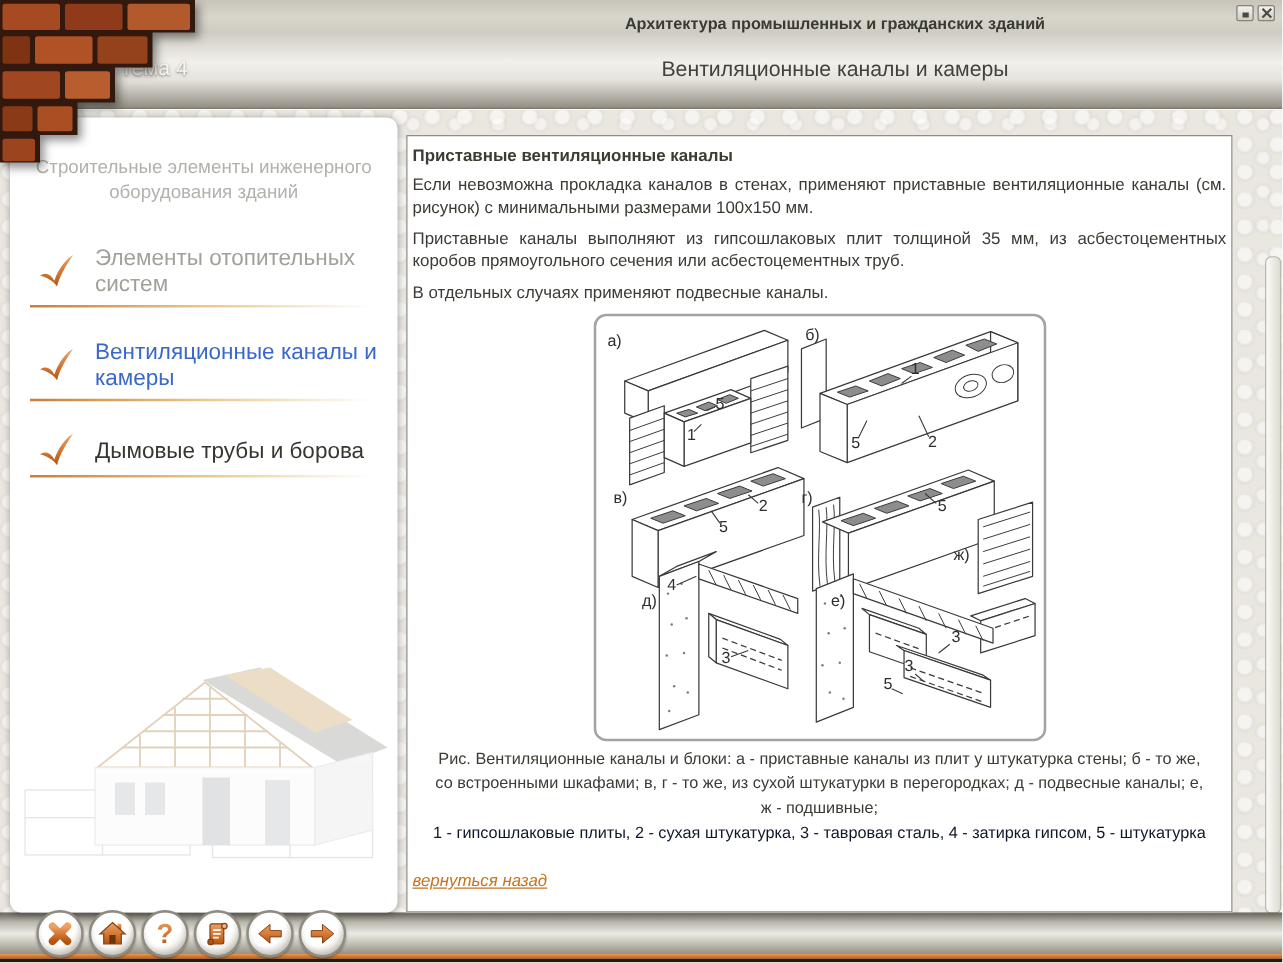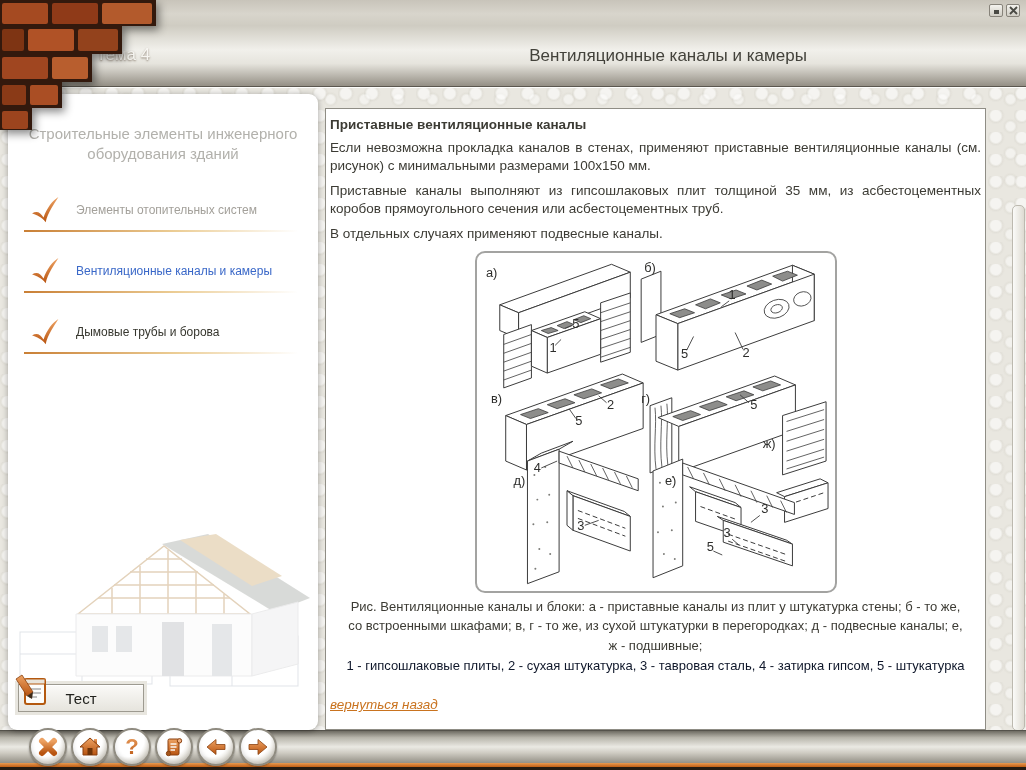--- a/index.html
+++ b/index.html
@@ -27,21 +27,21 @@
   .bricks{position:absolute;left:0;top:0;z-index:60;filter:drop-shadow(3px 4px 4px rgba(0,0,0,.45));}
   
   .sidebar{position:absolute;left:8px;top:94px;width:310px;height:636px;background:#fff;
     border-radius:9px;box-shadow:0 1px 6px rgba(0,0,0,.32);z-index:5;}
   .sidebar-title{margin:30px 14px 0 14px;text-align:center;font-size:15px;line-height:20px;color:#b2b1ac;}
   .menu{margin-top:30px;}
   .menu-item{position:relative;display:flex;align-items:center;gap:16px;
     margin:0 16px 23px 16px;padding:2px 0 8px 6px;cursor:pointer;}
   .menu-item .underline{position:absolute;left:0;right:4px;bottom:0;height:2px;
     background:linear-gradient(90deg,rgba(198,120,42,.95),rgba(232,196,130,.85) 55%,rgba(232,196,130,0) 100%);}
-  .menu-item span.lbl{font-size:12px;}
+  .menu-item span.lbl{font-size:18px;}
   .menu-item.visited span.lbl{color:#a3a09a;}
   .menu-item.active  span.lbl{color:#3a68c8;}
   .menu-item.normal  span.lbl{color:#37372f;}
   .check{flex:0 0 auto;transform:rotate(-3deg);}
   .house{position:absolute;left:4px;bottom:38px;}
   .test-btn{position:absolute;left:10px;bottom:18px;width:126px;height:28px;
     border:1px solid #9d9a90;background:linear-gradient(#fbfaf8,#e6e4dd);
     box-shadow:0 0 0 3px #e8e6df, inset 0 1px 0 #fff;cursor:pointer;
     font-family:"Liberation Sans",sans-serif;font-size:15px;color:#22221e;text-align:center;}
   .test-icon{position:absolute;left:-7px;top:-13px;}
@@ -89,20 +89,21 @@
   <svg width="0" height="0" style="position:absolute" aria-hidden="true">
     <defs>
       <linearGradient id="gOrange" x1="0" y1="0" x2="0" y2="1">
         <stop offset="0" stop-color="#eda263"></stop>
           <stop offset="1" stop-color="#b85410"></stop>
       </linearGradient>
     </defs>
   </svg>
 
   <div class="header"></div>
+  <div class="app-title">Архитектура промышленных и гражданских зданий</div>
   <div class="topic-label">Тема 4</div>
   <div class="page-title">Вентиляционные каналы и камеры</div>
 
   <div class="win-controls">
     <button class="win-btn">
       <svg width="9" height="8">
           <rect x="2" y="3" width="5" height="4" fill="#4a4a44"></rect>
         </svg>
     </button>
     <button class="win-btn">
@@ -182,32 +183,20 @@
         </g>
         <polygon points="64,100 240,100 240,162 64,162" fill="#fbfbfa" stroke="#d8d8da"></polygon>
         <polygon points="240,100 286,88 286,150 240,162" fill="#ededee" stroke="#d8d8da"></polygon>
         <rect x="80" y="112" width="16" height="26" fill="#cdd0d4"></rect>
         <rect x="104" y="112" width="16" height="26" fill="#cdd0d4"></rect>
         <rect x="150" y="108" width="22" height="54" fill="#c4c7cb"></rect>
         <rect x="200" y="110" width="20" height="52" fill="#cdd0d4"></rect>
       </g>
     </svg>
 
-    <button class="test-btn">
-      <svg class="test-icon" width="38" height="36" viewBox="0 0 38 36">
-        <rect x="13" y="7" width="20" height="25" rx="2" fill="#fdfdfb" stroke="#b4590f" stroke-width="2"></rect>
-        <rect x="13" y="7" width="20" height="5" fill="#e8e4da" stroke="#b4590f" stroke-width="1"></rect>
-        <line x1="17" y1="17" x2="29" y2="17" stroke="#999" stroke-width="1.2"></line>
-        <line x1="17" y1="21" x2="29" y2="21" stroke="#999" stroke-width="1.2"></line>
-        <line x1="17" y1="25" x2="25" y2="25" stroke="#999" stroke-width="1.2"></line>
-        <polygon points="4,7 10,3 21,20 15,24" fill="url(#gOrange)" stroke="#8a4110" stroke-width="0.8"></polygon>
-        <polygon points="15,24 21,20 20,27" fill="#3c2a18"></polygon>
-      </svg>
-      <span>Тест</span>
-    </button>
   </div>
 
   <div class="content-panel">
     <h2>Приставные вентиляционные каналы</h2>
     <p class="body">Если невозможна прокладка каналов в стенах, применяют приставные вентиляционные каналы (см. рисунок) с минимальными размерами 100х150 мм.</p>
     <p class="body">Приставные каналы выполняют из гипсошлаковых плит толщиной 35 мм, из асбестоцементных коробов прямоугольного сечения или асбестоцементных труб.</p>
     <p class="body">В отдельных случаях применяют подвесные каналы.</p>
 
     <div class="figure-box">
       <svg class="fig" width="352" height="330" viewBox="0 0 356 333">

